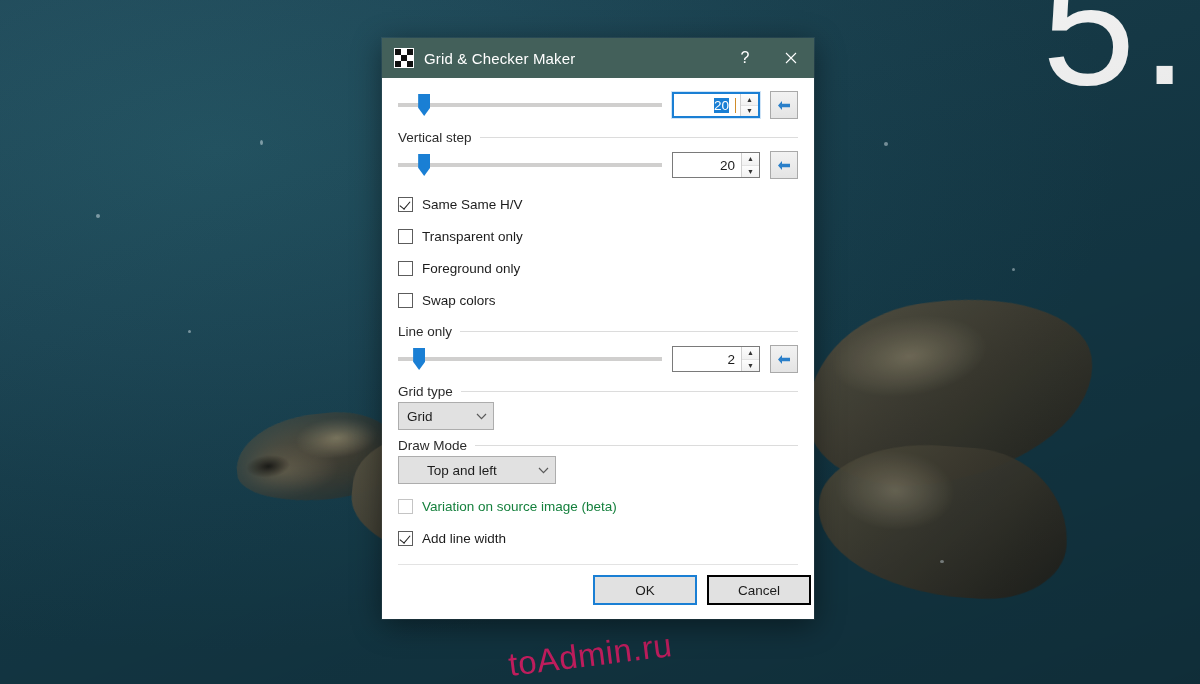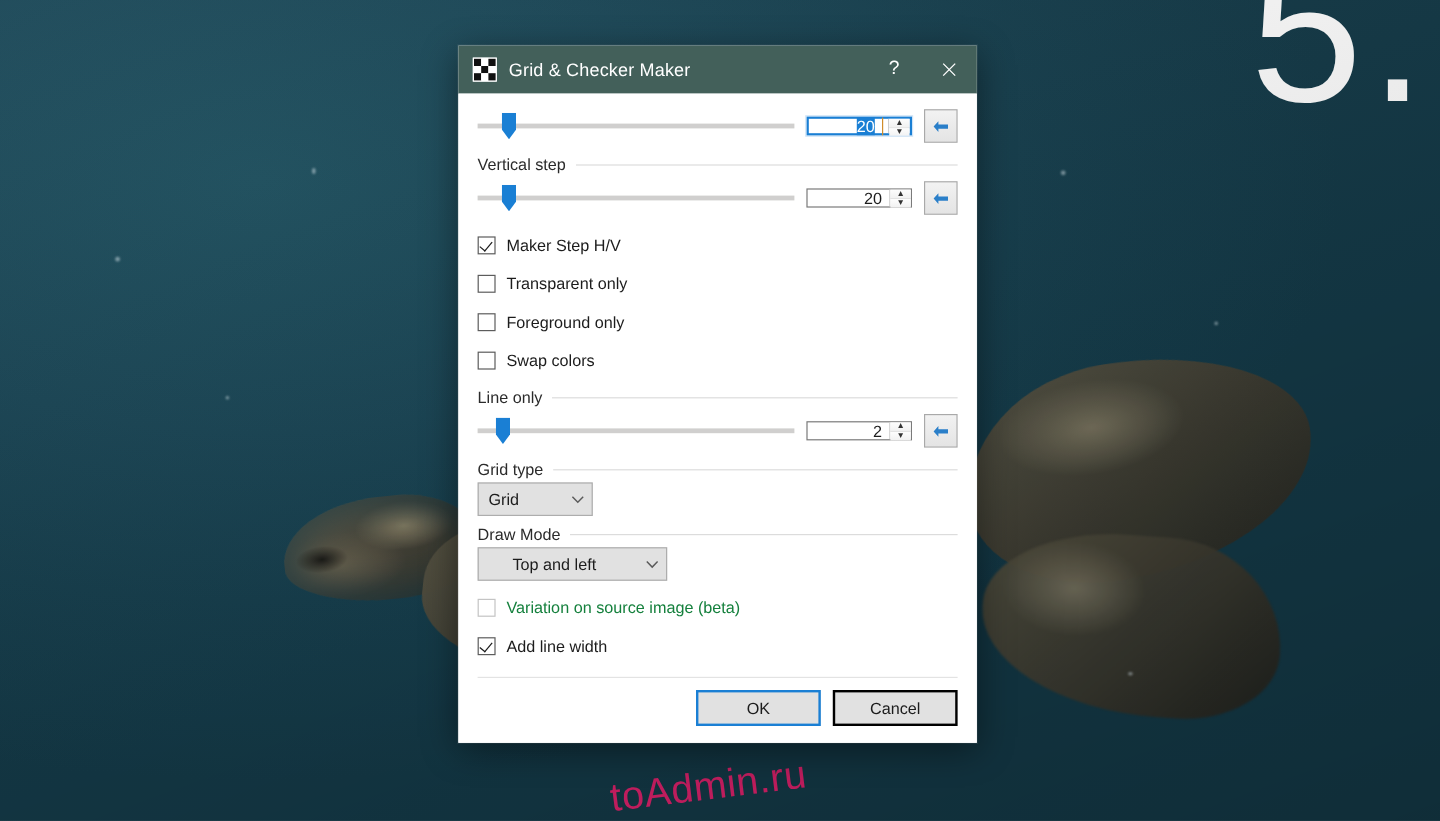--- a/index.html
+++ b/index.html
@@ -204,21 +204,21 @@
   }
   .slider .thumb{
     position:absolute;
     width: 12px; height: 22px;
     background:#1a7fd4;
     clip-path: polygon(0 0, 100% 0, 100% 63%, 50% 100%, 0 63%);
   }
 
   .spin{
     position:relative;
-    width: 88px; height: 16px;
+    width: 88px; height: 26px;
     border: 1px solid #7a7a7a;
     background:#fff;
     display:flex; align-items:center;
     box-sizing: border-box;
   }
   .spin.focused{
     border: 2px solid #1a7fd4;
     outline: 1px solid #cfe4f7;
   }
   .spin .val{
@@ -311,21 +311,21 @@
   .combo.grid-type{ width: 96px; }
   .combo.draw-mode{ width: 158px; padding-left: 28px; }
 
   
   .footsep{
     height:1px; background:#e3e3e3;
     margin: 10px 0 0 0;
   }
   .footer{
     background:#ffffff;
-    padding: 10px 16px 14px 16px;
+    padding: 10px 3px 14px 16px;
     display:flex; justify-content:flex-end; gap: 10px;
   }
   .btn{
     width: 104px; height: 30px;
     border: 2px solid #000000;
     background:#e1e1e1;
     font-size: 13.5px;
     color:#1c1c1c;
     display:flex; align-items:center; justify-content:center;
     cursor: default;
@@ -424,21 +424,21 @@
       <div class="resetbtn">
         <svg width="15" height="13" viewBox="0 0 15 13" aria-hidden="true">
           <path d="M5 2 L1 6.5 L5 11 L5 8.2 L13 8.2 L13 4.8 L5 4.8 Z" fill="#2a7fc9"></path>
         </svg>
       </div>
     </div>
 
     <div style="height:6px"></div>
     <div class="cbrow">
       <span class="cbox checked"></span>
-      <span class="cblabel">Maker Step H/V</span>
+      <span class="cblabel">Same Same H/V</span>
     </div>
     <div class="cbrow">
       <span class="cbox"></span>
       <span class="cblabel">Transparent only</span>
     </div>
     <div class="cbrow">
       <span class="cbox"></span>
       <span class="cblabel">Foreground only</span>
     </div>
     <div class="cbrow">

